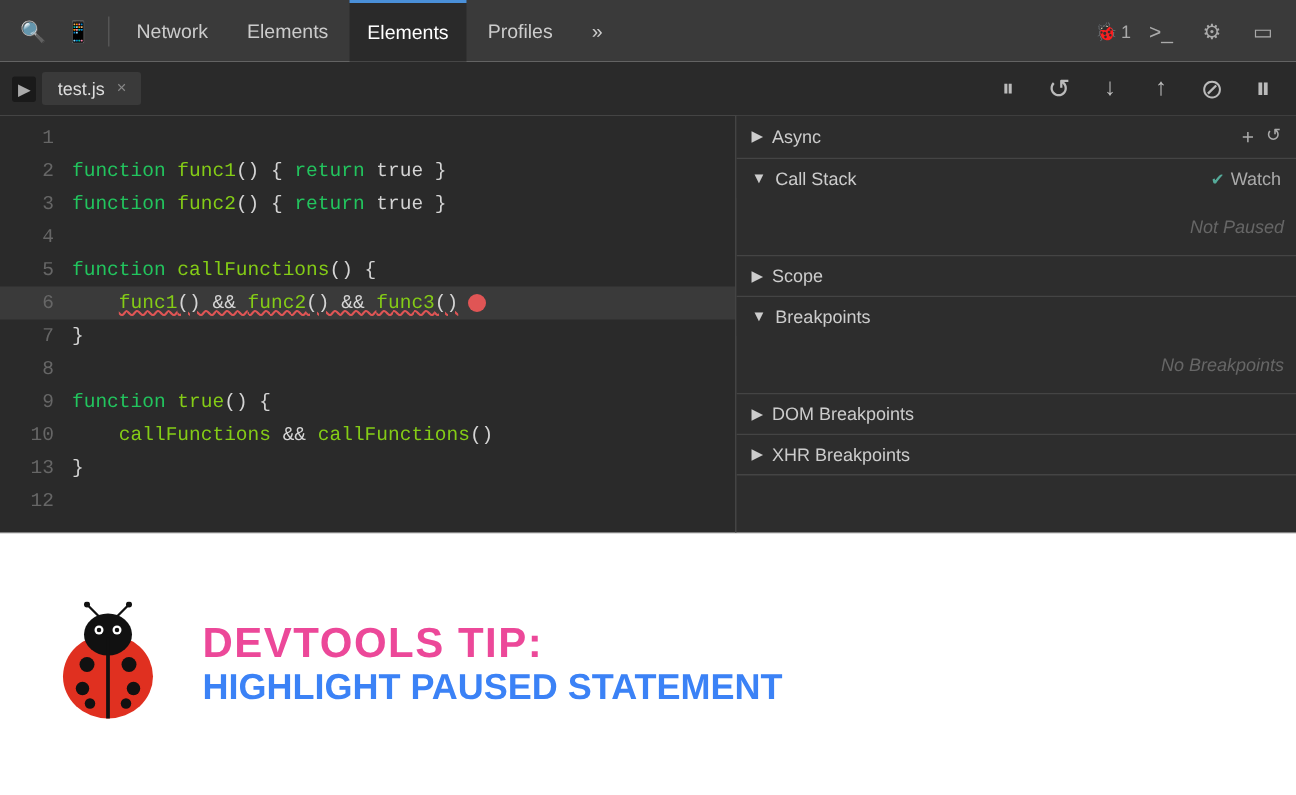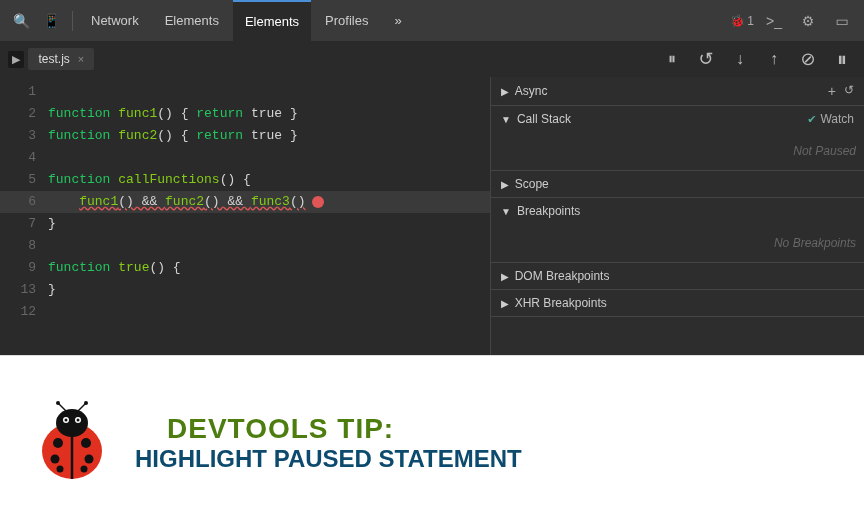--- a/index.html
+++ b/index.html
@@ -173,30 +173,29 @@
       border-top: 1px solid #ddd;
     }
     .ladybug {
       width: 85px; height: 85px;
       flex-shrink: 0;
       position: relative;
     }
     .tip-text h2 {
       font-size: 28px;
       font-weight: bold;
-      color: #4d7c0f;
+      color: #ec4899;
       font-family: Arial Black, Arial, sans-serif;
       text-transform: uppercase;
       letter-spacing: 1px;
-      margin-left: 32px;
     }
     .tip-text h3 {
       font-size: 24px;
       font-weight: bold;
-      color: #0c4a6e;
+      color: #3b82f6;
       font-family: Arial Black, Arial, sans-serif;
       text-transform: uppercase;
     }
   </style>
 </head>
 <body>
 
 <div id="toolbar">
   <div class="toolbar-icon">🔍</div>
   <div class="toolbar-icon">📱</div>
@@ -281,20 +280,24 @@
     </div>
     <div class="code-line">
       <span class="line-num">8</span>
       <span class="code-content"></span>
     </div>
     <div class="code-line">
       <span class="line-num">9</span>
       <span class="code-content"><span class="kw">function</span> <span class="fn">true</span>() {</span>
     </div>
     <div class="code-line">
+      <span class="line-num">10</span>
+      <span class="code-content">    <span class="fn">callFunctions</span> &amp;&amp; <span class="fn">callFunctions</span>()</span>
+    </div>
+    <div class="code-line">
       <span class="line-num">13</span>
       <span class="code-content">}</span>
     </div>
     <div class="code-line">
       <span class="line-num">12</span>
       <span class="code-content"></span>
     </div>
   </div>
 
   <div id="right-panel">

